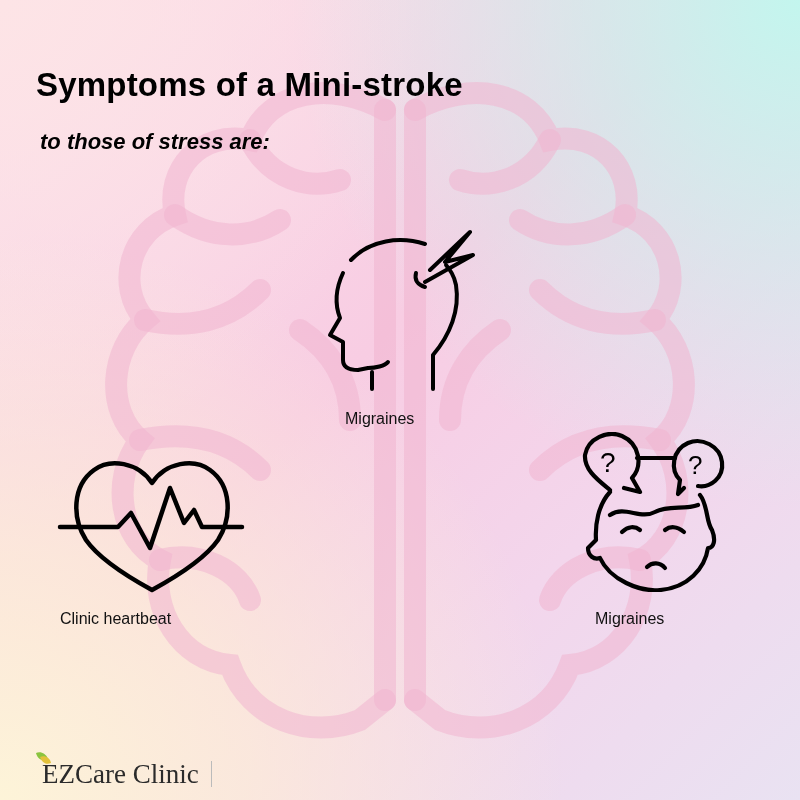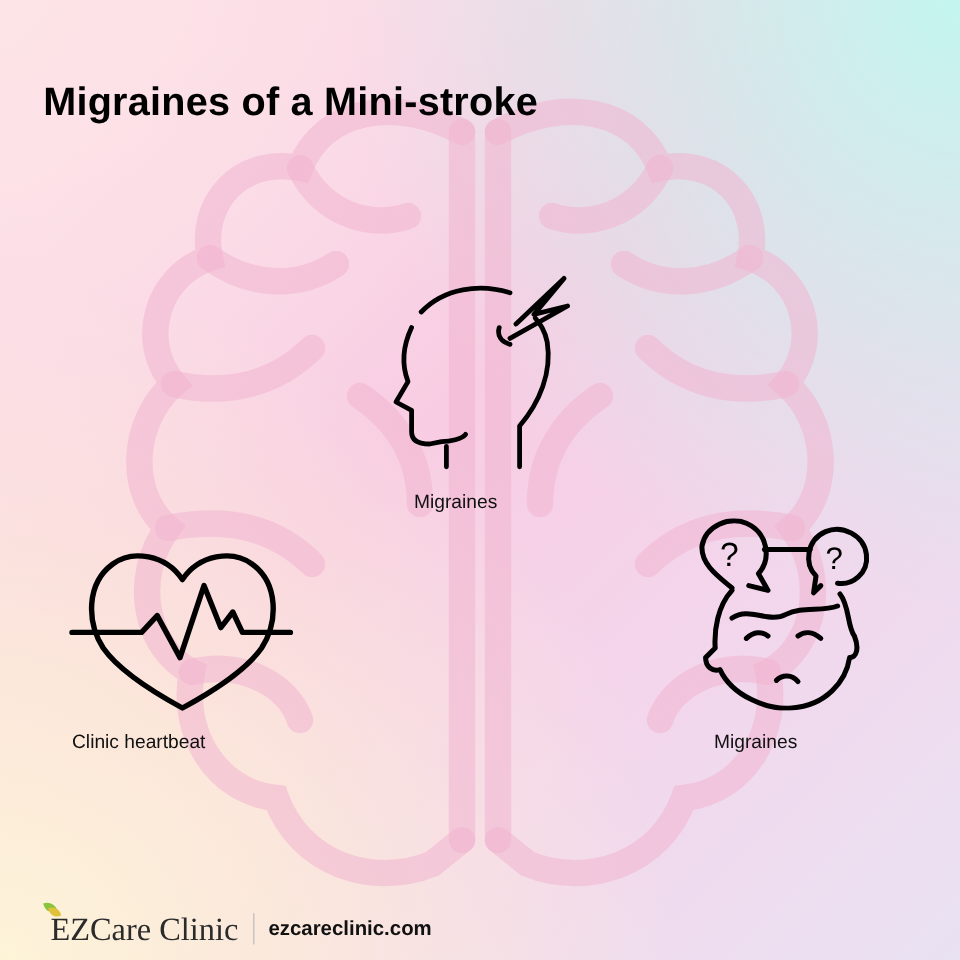--- a/index.html
+++ b/index.html
@@ -41,22 +41,23 @@
   <path d="M145 320 C190 330 230 320 260 290"></path>
   <path d="M655 320 C610 330 570 320 540 290"></path>
   <path d="M140 440 C190 430 230 440 260 470"></path>
   <path d="M660 440 C610 430 570 440 540 470"></path>
   <path d="M160 560 C200 550 240 570 250 600"></path>
   <path d="M640 560 C600 550 560 570 550 600"></path>
   <path d="M300 330 C330 350 350 380 350 420"></path>
   <path d="M500 330 C470 350 450 380 450 420"></path>
 </svg>
 
-<h1 class="title">Migraines of a Mini-stroke</h1>
+<h1 class="title">Symptoms of a Mini-stroke</h1>
 <div class="subtitle">
+  <div>to those of stress are:</div>
 </div>
 
 <svg class="icon" style="left:322px; top:226px;" width="160" height="170" viewBox="322 226 160 170" fill="none" stroke="#000" stroke-width="4" stroke-linecap="round" stroke-linejoin="round">
   <path d="M351 260 C370 240 400 236 425 244"></path>
   <path d="M343 273 C335 290 335 305 340 318 L330 335 L343 342 L343 360 C343 368 350 370 358 370 L368 368 C375 368 385 366 388 362"></path>
   <path d="M372 372 L372 389"></path>
   <path d="M433 389 L433 355 C450 335 460 310 456 285 C454 275 450 270 446 265"></path>
   <path d="M416 273 C414 280 418 285 425 287"></path>
   <path d="M430 270 L470 232 L445 262 L473 255 L425 282"></path>
 </svg>
@@ -84,14 +85,13 @@
 
 <div class="footer">
   <div class="logo">
     <svg class="leaf" width="18" height="16" viewBox="0 0 18 16">
       <path d="M2 2 C6 0 12 2 14 8 C10 10 4 10 2 2 Z" fill="#8ac43f"></path>
       <path d="M6 6 C10 4 16 6 17 12 C12 14 8 12 6 6 Z" fill="#e2c13a"></path>
     </svg>
     <span>EZCare Clinic</span>
   </div>
   <div class="sep"></div>
-  <span class="site">ezcareclinic.com</span>
 </div>
 
 </body></html>

